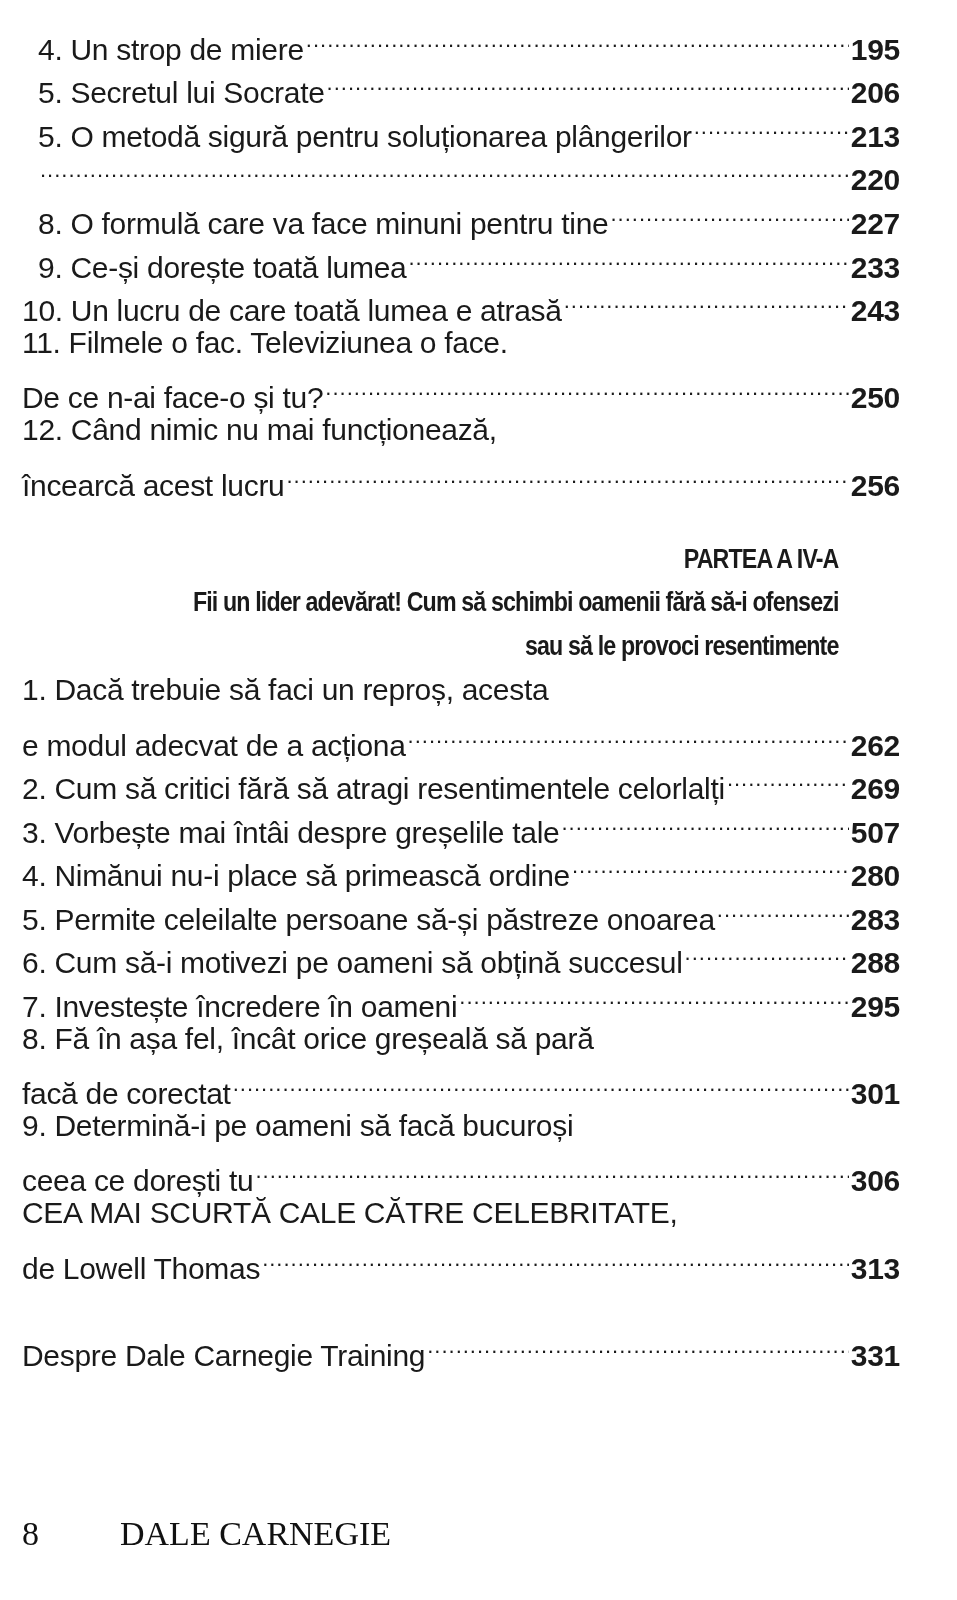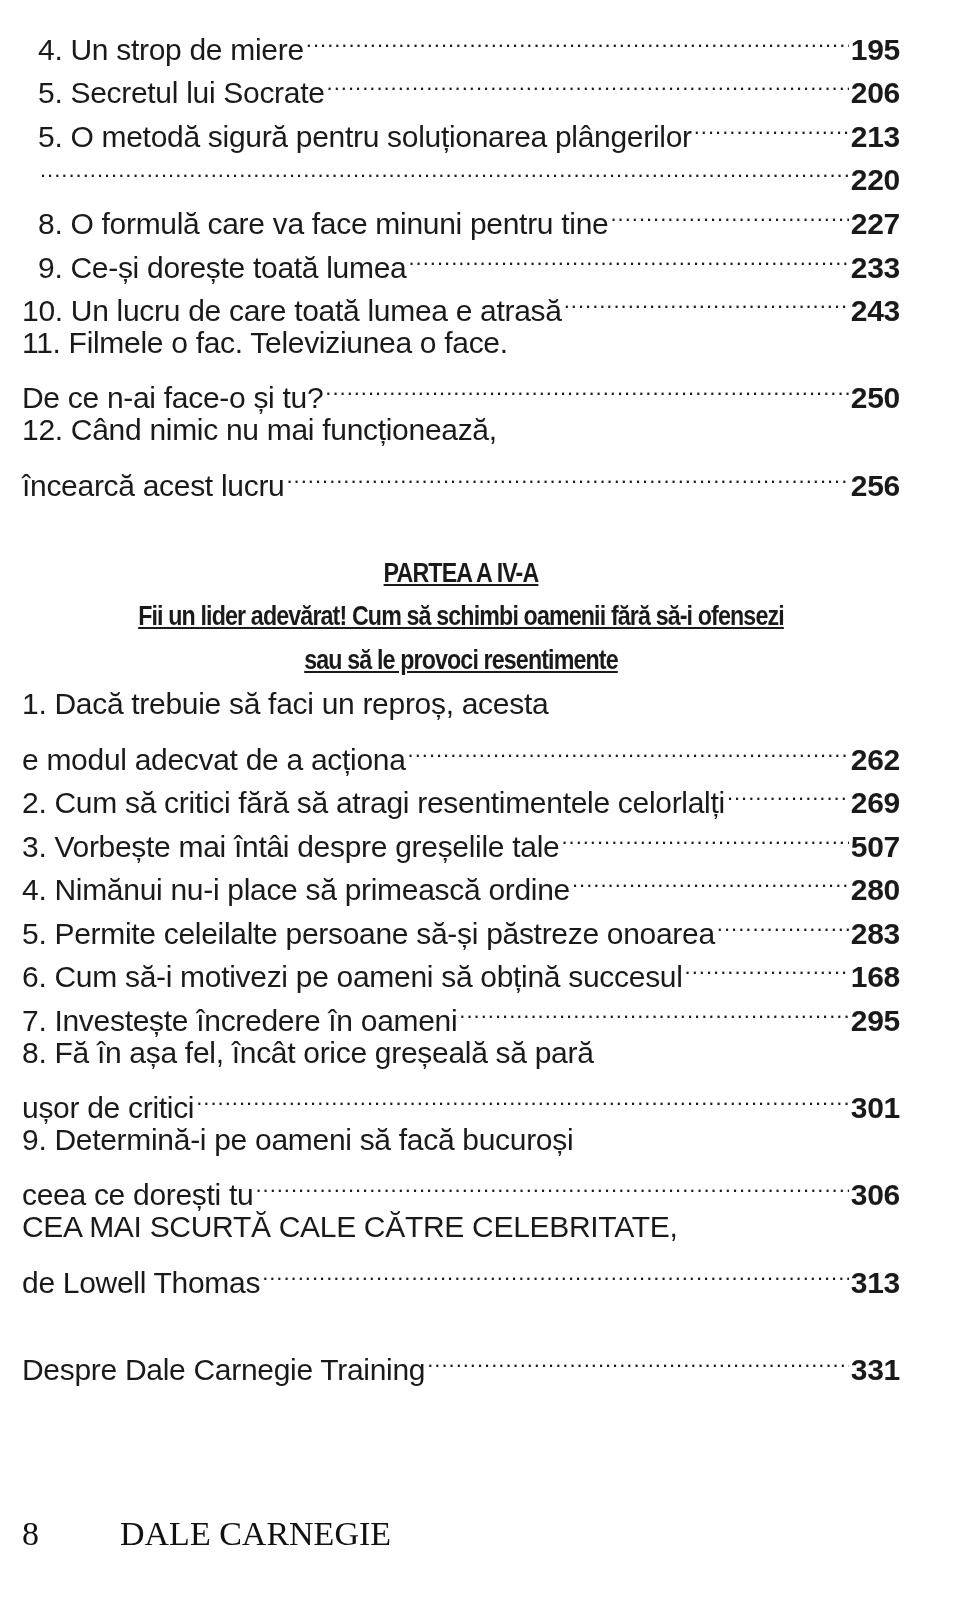--- a/index.html
+++ b/index.html
@@ -21,21 +21,21 @@
       flex: 1 1 auto; overflow: hidden; margin: 0 2px 0 2px;
       height: 43.6px; position: relative;
     }
     .toc-line .leader::after {
       content: "........................................................................................................................................................................................";
       position: absolute; left: 0; bottom: 9px; line-height: 1; font-size: 22px;
       letter-spacing: 1px; white-space: nowrap; color: #1a1a1a;
     }
     .toc-line .page-num { flex: 0 0 auto; text-align: left; font-weight: bold; }
     .gap-top { height: 8px; }
-    .part-block { margin-top: 56px; text-align: center; text-decoration: underline; }
+    .part-block { margin-top: 42px; text-align: right; }
     .part-heading {
       font-family: "Liberation Sans", sans-serif; font-weight: bold;
       font-size: 27px; line-height: 43.6px; letter-spacing: -1px;
       transform: scaleX(0.86); transform-origin: center;
     }
     .spacer { height: 43.6px; }
     .footer {
       position: absolute; top: 1515px; left: 22px; height: 44px;
       font-family: "Liberation Serif", "DejaVu Serif", serif;
       font-size: 34px; color: #111; display: flex; align-items: baseline;
@@ -133,32 +133,32 @@
         <span class="page-num">280</span>
       </div>
     <div class="toc-line">
         <span class="title">5. Permite celeilalte persoane să-și păstreze onoarea</span>
         <span class="leader"></span>
         <span class="page-num">283</span>
       </div>
     <div class="toc-line">
         <span class="title">6. Cum să-i motivezi pe oameni să obțină succesul</span>
         <span class="leader"></span>
-        <span class="page-num">168</span>
+        <span class="page-num">288</span>
       </div>
     <div class="toc-line">
         <span class="title">7. Investește încredere în oameni</span>
         <span class="leader"></span>
         <span class="page-num">295</span>
       </div>
     <div class="toc-line">
         <span class="title">8. Fă în așa fel, încât orice greșeală să pară</span>
       </div>
     <div class="toc-line">
-        <span class="title">ușor de critici</span>
+        <span class="title">facă de corectat</span>
         <span class="leader"></span>
         <span class="page-num">301</span>
       </div>
     <div class="toc-line">
         <span class="title">9. Determină-i pe oameni să facă bucuroși</span>
       </div>
     <div class="toc-line">
         <span class="title">ceea ce dorești tu</span>
         <span class="leader"></span>
         <span class="page-num">306</span>

